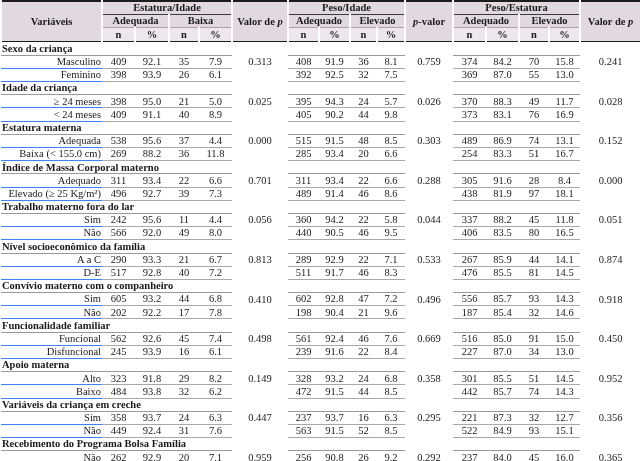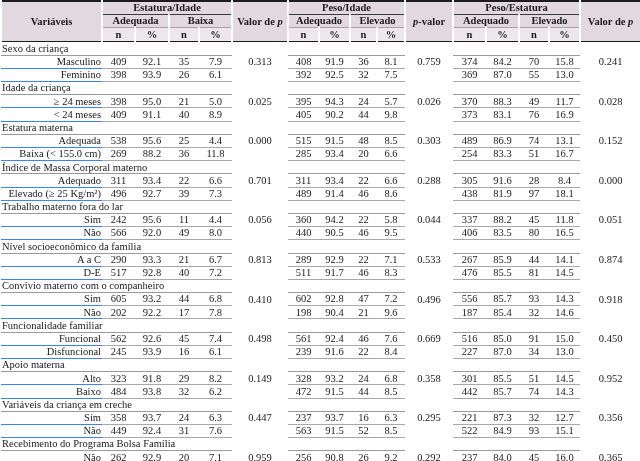--- a/index.html
+++ b/index.html
@@ -20,21 +20,21 @@
   }
   tr.hr1 th { height:12px; }
   tr.hr2 th { height:12px; }
   tr.hr3 th { height:13px; }
   th.grp { border-bottom:1px solid #3c3c3c; }
   th.sub { border-bottom:1px solid #a9a0a8; }
   th.nh  { background:#eee6ed; border-bottom:1.5px solid #1c1c1c; }
   th.varh, th.pch { border-bottom:1.5px solid #1c1c1c; }
   th.pch i { font-style:italic; }
   tbody td { height:12.2px; background:#ffffff; }
-  td.sec-title { font-weight:normal; text-align:left; border-bottom:1px solid #9a9a9a; }
+  td.sec-title { font-weight:bold; text-align:left; border-bottom:1px solid #9a9a9a; }
   td.grp-line { border-bottom:1px solid #9a9a9a; }
   td.var { text-align:right; border-bottom:1px solid #3b82f6; }
   td.num { text-align:center; border-bottom:1px solid #a8a8a8; }
   td.pcol { text-align:center; vertical-align:top; padding-top:1px; }
   td.bb-dark, .bb-dark { border-bottom:1.6px solid #1c1c1c !important; }
 </style>
 </head>
 <body>
 
 <table>
@@ -177,21 +177,21 @@
         <td class="pcol"></td>
         <td class="grp-line" colspan="4"></td>
         <td class="pcol"></td>
         <td class="grp-line" colspan="4"></td>
         <td class="pcol"></td>
       </tr>
       <tr>
         <td class="var">Adequada</td>
         <td class="num">538</td>
         <td class="num">95.6</td>
-        <td class="num">25</td>
+        <td class="num">37</td>
         <td class="num">4.4</td>
         <td class="pcol" rowspan="2">0.000</td>
         <td class="num">515</td>
         <td class="num">91.5</td>
         <td class="num">48</td>
         <td class="num">8.5</td>
         <td class="pcol" rowspan="2">0.303</td>
         <td class="num">489</td>
         <td class="num">86.9</td>
         <td class="num">74</td>

